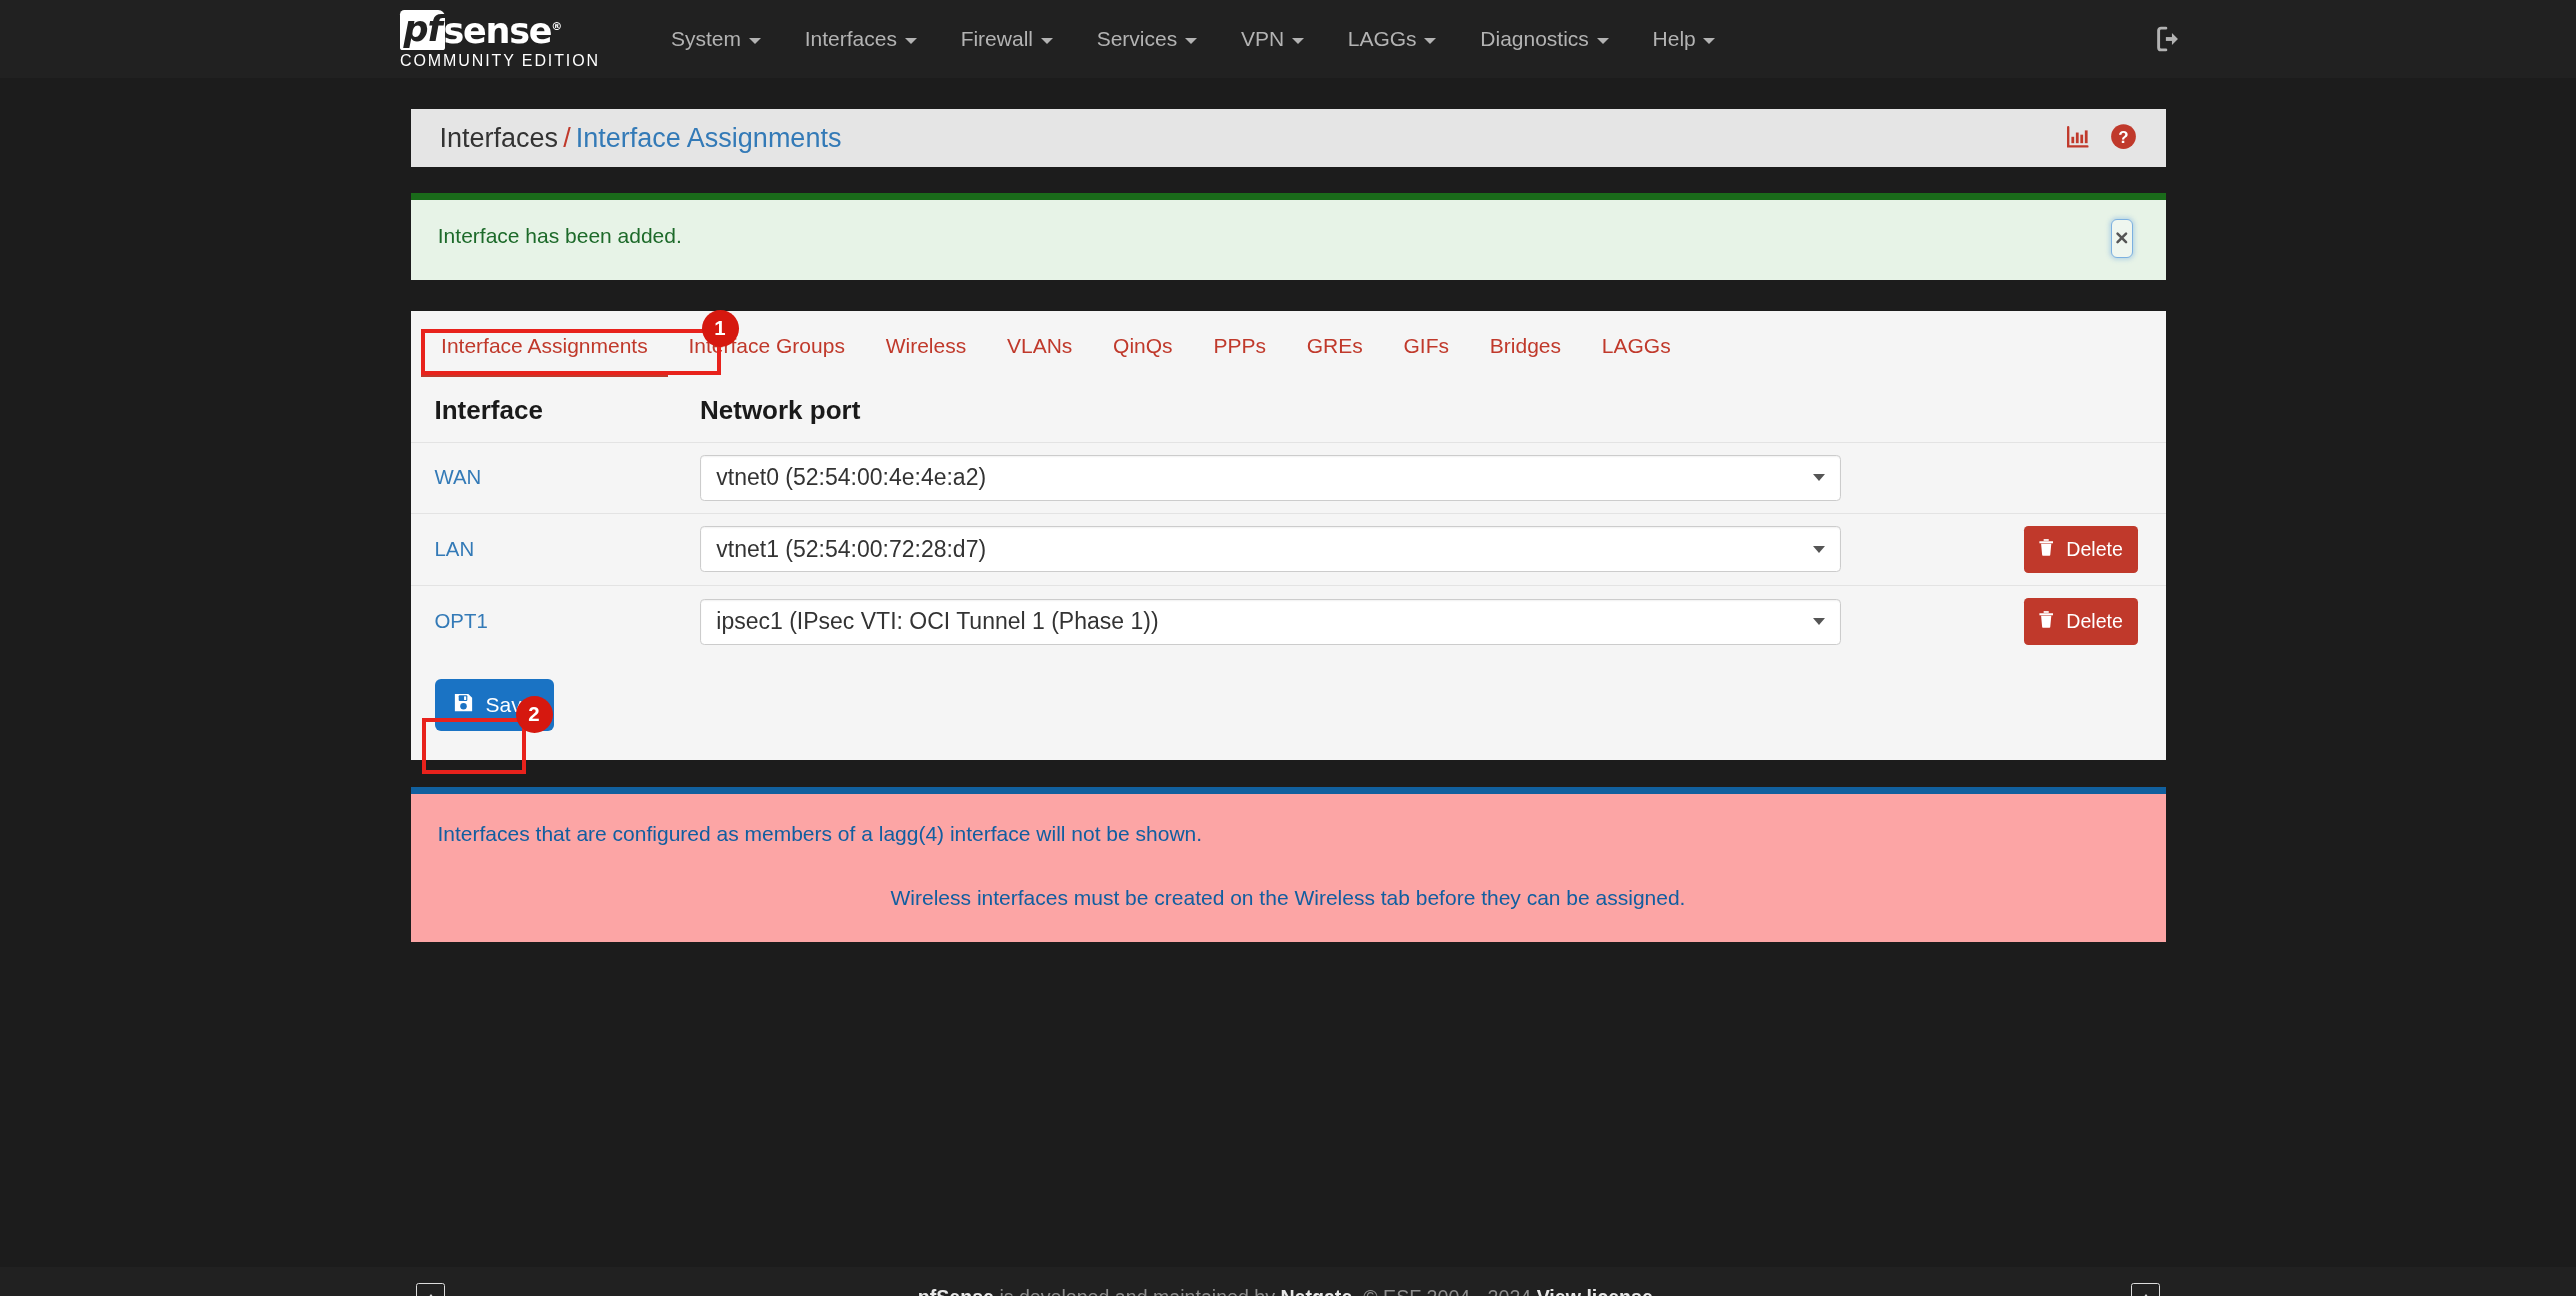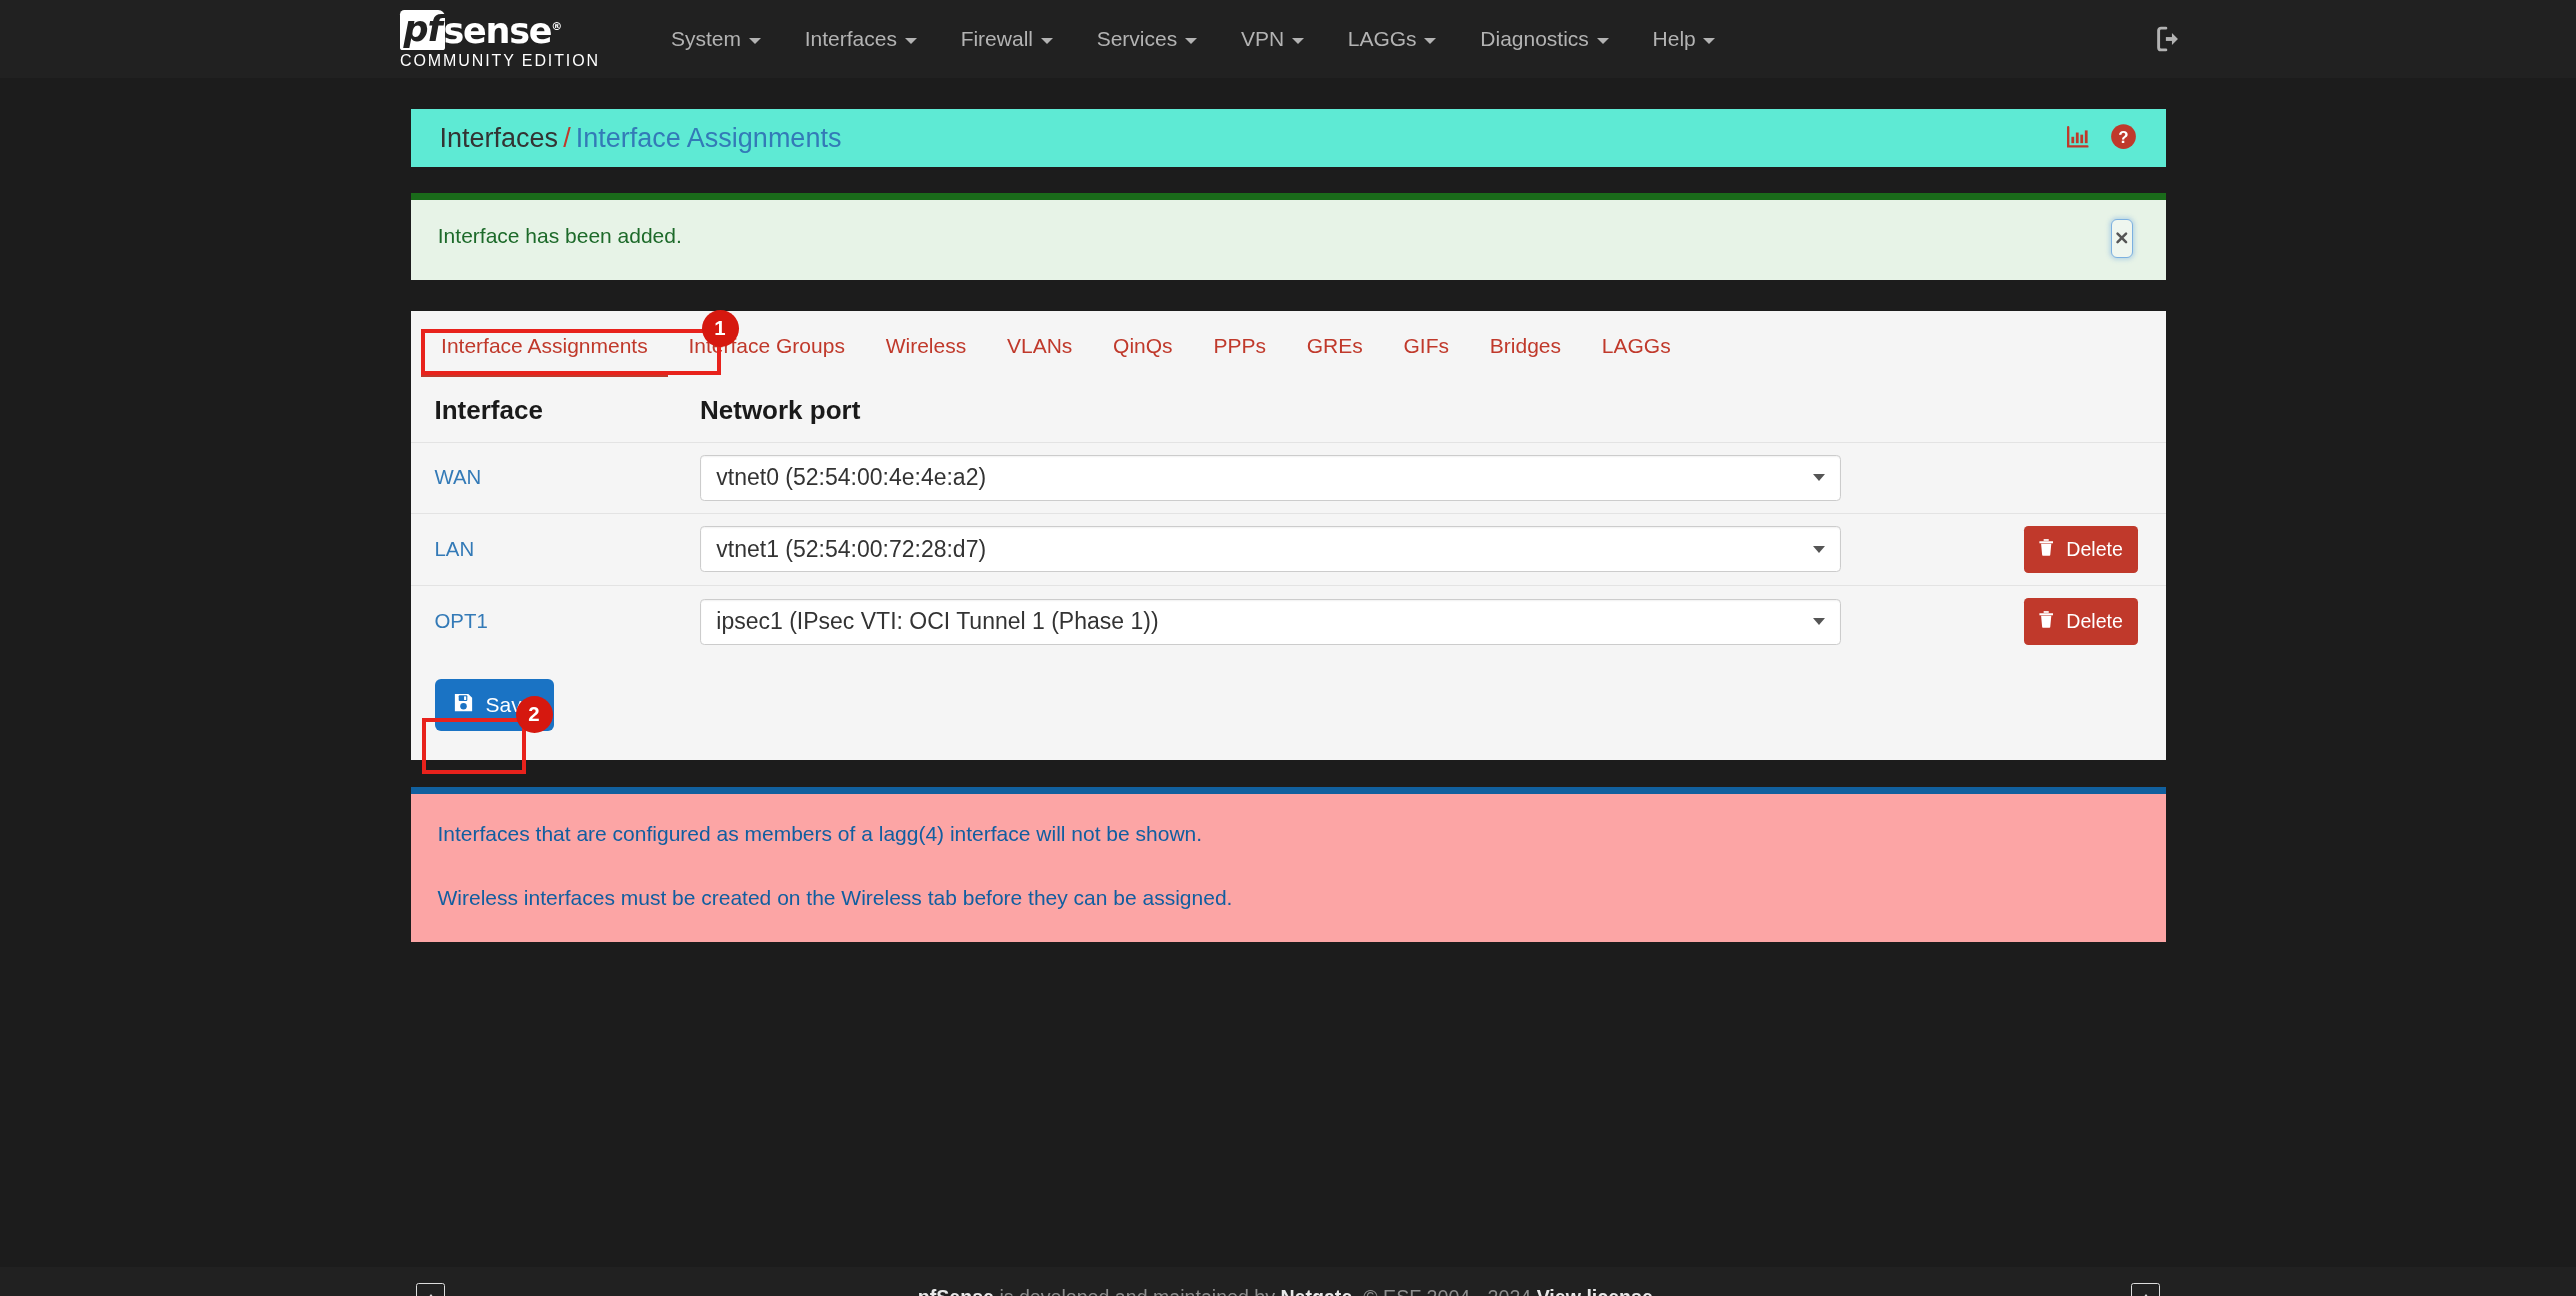--- a/index.html
+++ b/index.html
@@ -102,21 +102,21 @@
     position: relative;
   }
   .container {
     width: 1755px;
     margin: 0 auto;
     position: relative;
   }
 
   
   .page-header {
-    background: #5eead4;
+    background: #e5e5e5;
     height: 58px;
     display: flex;
     align-items: center;
     padding: 0 29px;
     justify-content: space-between;
     margin-top: 31px;
   }
   .breadcrumb {
     font-size: 27px;
     color: #333333;
@@ -259,21 +259,21 @@
     margin-top: 27px;
     background: #fca5a5;
     border-top: 7.7px solid #11609e;
     padding: 25.6px 27px 29px 27px;
   }
   .info-line {
     color: #115ea0;
     font-size: 21px;
     line-height: 1.35;
   }
-  .info-line + .info-line { margin-top: 36px; }
+  .info-line + .info-line { margin-top: 36px; text-align: center; }
 
   
   .footer {
     height: 61px;
     background: #212121;
     display: flex;
     align-items: center;
     justify-content: center;
     position: relative;
   }

